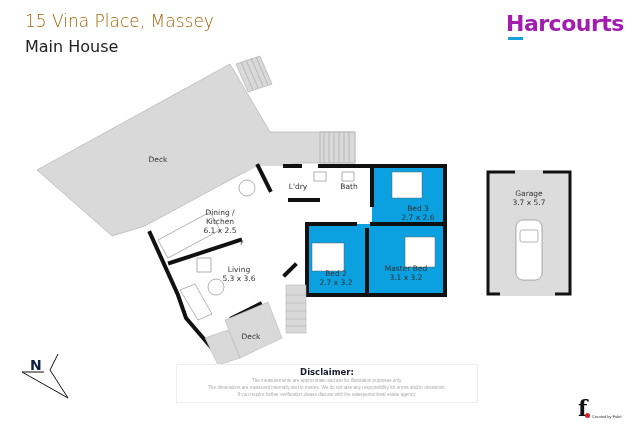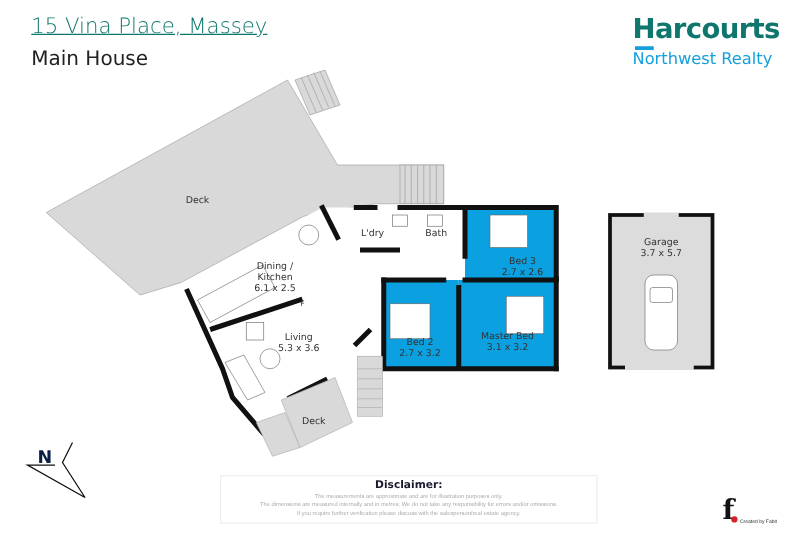--- a/index.html
+++ b/index.html
@@ -1,43 +1,42 @@
 <!DOCTYPE html>
 <html><head>
 <meta charset="utf-8">
 <style>
   html, body { margin:0; padding:0; background:#fff; }
   body { width:639px; height:427px; position:relative; overflow:hidden; font-family:"Liberation Sans", sans-serif; }
-  .title { position:absolute; left:25px; top:11px; font-size:17px; color:#0f766e; font-family:"DejaVu Sans", sans-serif; font-weight:300; letter-spacing:0;text-decoration:underline; }
+  .title { position:absolute; left:25px; top:11px; font-size:17px; color:#a16207; font-family:"DejaVu Sans", sans-serif; font-weight:300; letter-spacing:0; }
   .subtitle { position:absolute; left:25px; top:37px; font-size:16px; color:#222; font-family:"DejaVu Sans", sans-serif; }
   .brand { position:absolute; left:506px; top:12px; }
-  .brand-name { font-size:22px; font-weight:bold; color:#0f766e; font-family:"DejaVu Sans", sans-serif; letter-spacing:-0.5px; display:block; line-height:24px; }
+  .brand-name { font-size:22px; font-weight:bold; color:#a21caf; font-family:"DejaVu Sans", sans-serif; letter-spacing:-0.5px; display:block; line-height:24px; }
   .brand-bar { position:absolute; left:2px; top:25px; width:15px; height:3px; background:#16a0db; }
   .brand-sub { font-size:13px; color:#16a0db; font-family:"DejaVu Sans", sans-serif; display:block; margin-top:4px; }
   svg.plan { position:absolute; left:0; top:0; }
   .lbl { font-family:"DejaVu Sans", sans-serif; font-size:7.5px; fill:#333; text-anchor:middle; }
-  .disclaimer { position:absolute; left:176px; top:380px; width:300px; height:37px; border:1px solid #eee; text-align:center; }
+  .disclaimer { position:absolute; left:176px; top:364px; width:300px; height:37px; border:1px solid #eee; text-align:center; }
   .disc-title { font-size:8.5px; font-weight:bold; color:#1a1a2e; font-family:"DejaVu Sans", sans-serif; margin-top:2px; }
   .disc-line { font-size:4.6px; color:#aaa; line-height:7px; white-space:nowrap; }
   .north { position:absolute; left:18px; top:350px; }
   .fabit { position:absolute; left:578px; top:395px; }
   .fabit-f { font-family:"DejaVu Serif", serif; font-size:22px; font-weight:bold; color:#111; }
   .fabit-dot { position:absolute; left:7px; top:18px; width:5px; height:5px; border-radius:50%; background:#d6202a; }
   .fabit-txt { position:absolute; left:14px; top:19px; font-size:4px; color:#333; white-space:nowrap; }
 </style>
 </head>
 <body>
 
 <div class="title">15 Vina Place, Massey</div>
 <div class="subtitle">Main House</div>
 
 <div class="brand">
   <span class="brand-name">Harcourts</span>
   <span class="brand-bar"></span>
-  <span class="brand-sub">Northwest Realty</span>
 </div>
 
 <svg class="plan" width="639" height="427" viewBox="0 0 639 427">
 
   <polygon points="37,170 230,64 270,132 355,132 355,163 300,163 243,173 145,226 112,236" fill="#d9d9d9" stroke="#aaa" stroke-width="0.6"></polygon>
 
   <g stroke="#999" stroke-width="0.5" fill="#d9d9d9">
     <polygon points="236,64 260,56 272,84 248,92"></polygon>
     <line x1="241" y1="62" x2="253" y2="90"></line>
       <line x1="246" y1="60" x2="258" y2="88"></line>

